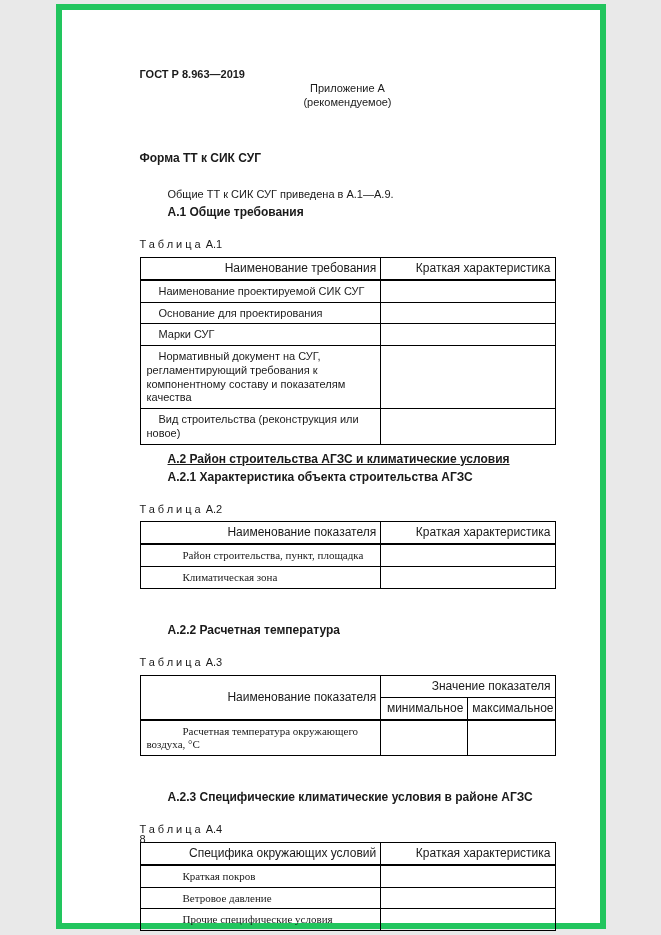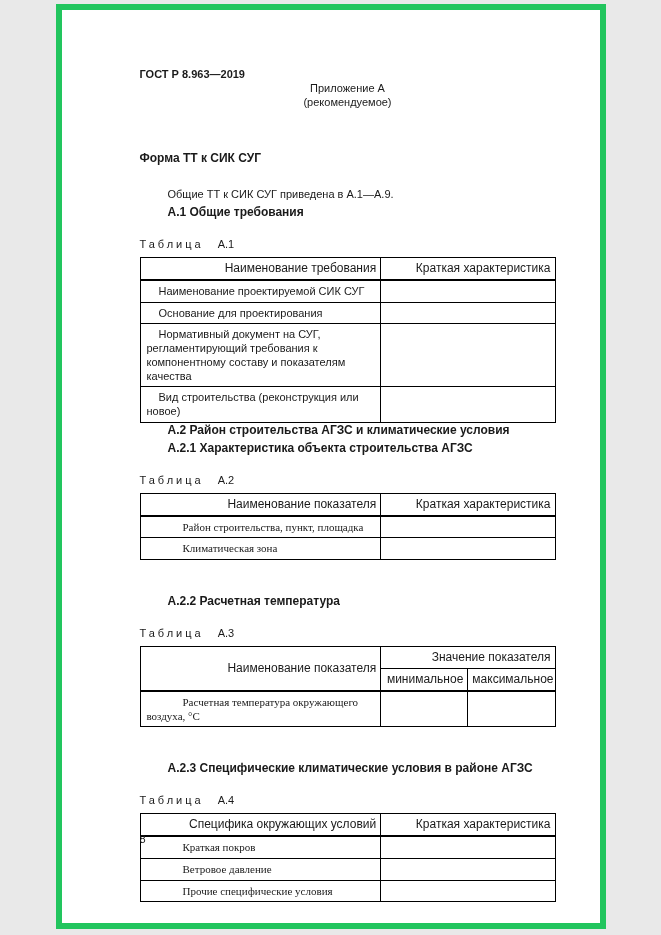--- a/index.html
+++ b/index.html
@@ -39,27 +39,27 @@
   .intro {
     margin: 22px 0 0 0;
     text-indent: 28px;
   }
   .sec-heading {
     margin: 3px 0 0 0;
     font-weight: bold;
     text-indent: 28px;
     font-size: 12px;
   }
-  .sec-heading.gap-sm { margin-top: 0; }
+  .sec-heading.gap-sm { margin-top: 7px; text-decoration: underline; }
   .sec-heading.gap-md { margin-top: 34px; }
   .table-caption {
     margin-top: 18px;
     font-size: 11px;
   }
-  .caption-word { letter-spacing: 3px; margin-right: 14px; }
+  .caption-word { letter-spacing: 3px; margin-right: 2px; }
   table.gost {
     width: 100%;
     border-collapse: collapse;
     table-layout: fixed;
     margin-top: 5px;
   }
   table.gost th, table.gost td {
     border: 1px solid #000;
     font-weight: normal;
   }
@@ -124,20 +124,24 @@
     <tbody>
       <tr>
         <td class="cell-label">Наименование проектируемой СИК СУГ</td>
         <td></td>
       </tr>
       <tr>
         <td class="cell-label">Основание для проектирования</td>
         <td></td>
       </tr>
       <tr>
+        <td class="cell-label">Марки СУГ</td>
+        <td></td>
+      </tr>
+      <tr>
         <td class="cell-label">Нормативный документ на СУГ, регламентирующий требования к компонентному составу и показателям качества</td>
         <td></td>
       </tr>
       <tr>
         <td class="cell-label">Вид строительства (реконструкция или новое)</td>
         <td></td>
       </tr>
     </tbody>
   </table>
 

